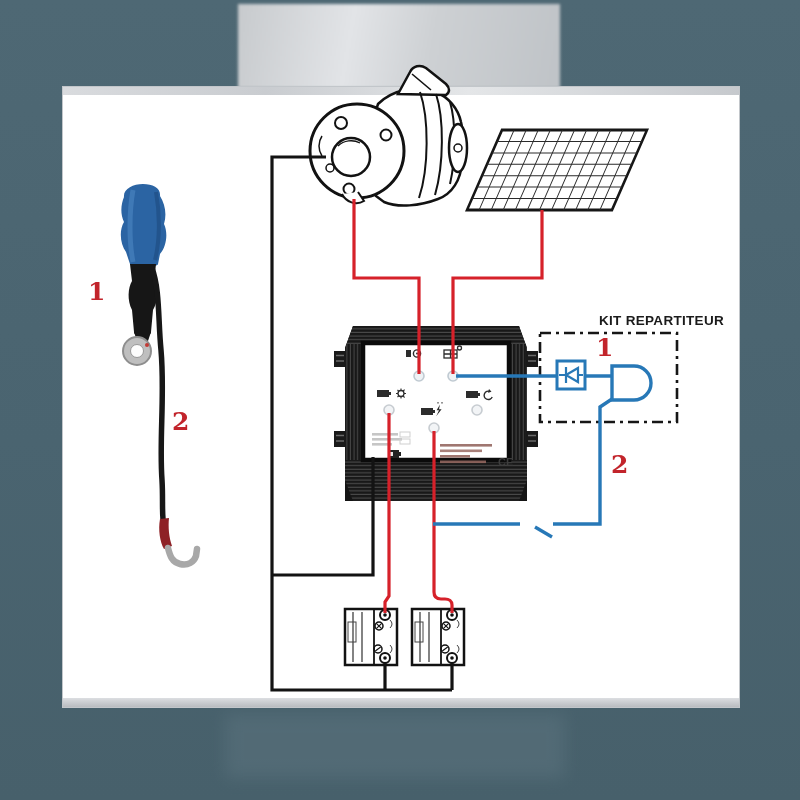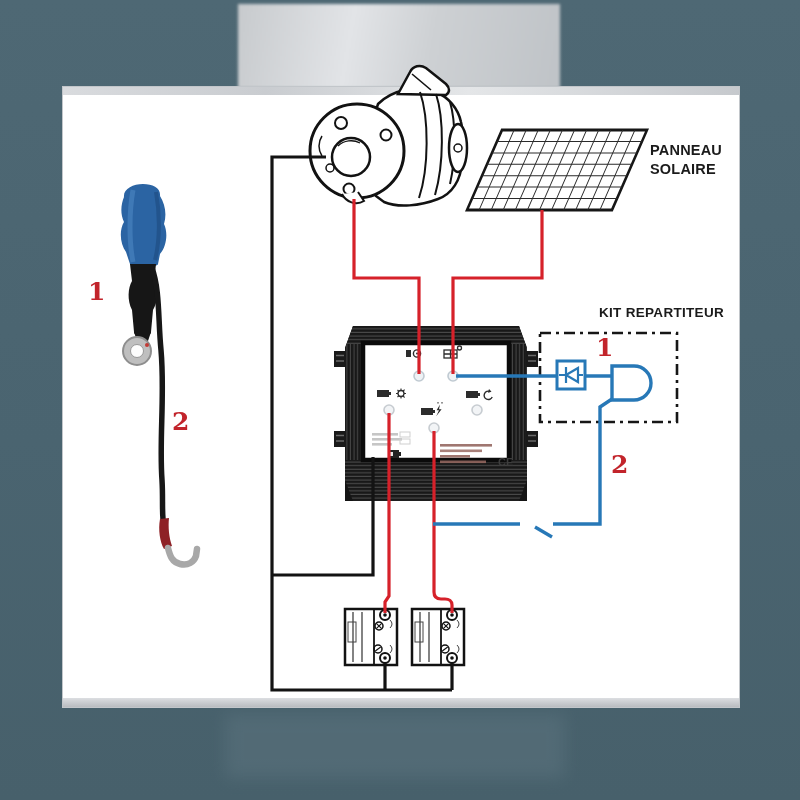--- a/index.html
+++ b/index.html
@@ -14,21 +14,21 @@
          background:#5b737e;opacity:.55;filter:blur(8px);}
   .panel{position:absolute;left:62px;top:86px;width:678px;height:622px;
          background:#ffffff;border:1px solid #c2c6ca;box-sizing:border-box;}
   .panel-strip-top{position:absolute;left:0;top:0;width:100%;height:8px;
          background:linear-gradient(90deg,#d9dbde,#c9ccd0 30%,#e4e6e8 60%,#c6c9cd);}
   .panel-strip-bottom{position:absolute;left:0;bottom:0;width:100%;height:9px;
          background:linear-gradient(180deg,#dcdee1,#b9bcc0);}
   svg.overlay{position:absolute;left:0;top:0;width:800px;height:800px;}
   .txt{position:absolute;color:#1b1b1b;}
   .lbl-solar{left:650px;top:141px;width:100px;font-size:14.5px;font-weight:600;line-height:1.28;letter-spacing:.2px;}
-  .lbl-kit{left:599px;top:305px;font-size:13.5px;font-weight:600;white-space:nowrap;letter-spacing:.3px;}
+  .lbl-kit{left:599px;top:313px;font-size:13.5px;font-weight:600;white-space:nowrap;letter-spacing:.3px;}
   .callout{position:absolute;font-family:"DejaVu Serif",serif;font-weight:700;
            font-size:25px;color:#c2242b;line-height:1;}
   .co-cable1{left:88px;top:279px;}
   .co-cable2{left:172px;top:409px;}
   .co-kit1{left:596px;top:335px;}
   .co-kit2{left:611px;top:452px;}
 </style>
 </head>
 <body>
 
@@ -227,19 +227,18 @@
     <g>
       <circle cx="137" cy="351" r="14" fill="#bfbfbf" stroke="#8e8e8e" stroke-width="2"></circle>
       <circle cx="137" cy="351" r="6.5" fill="#fdfdfd" stroke="#999999" stroke-width="1"></circle>
       <circle cx="147" cy="345" r="2" fill="#c23a35"></circle>
     </g>
     <path d="M152,268 C160,290 158,320 161,350 C165,395 159,440 162,480 C163,497 162,508 163,519" stroke="#171717" stroke-width="5.5" fill="none" stroke-linecap="round"></path>
     <path d="M160,519 C158,530 160,542 164,549 L172,546 C169,538 168,527 169,518 Z" fill="#8e2126"></path>
     <path d="M168,548 C170,556 172,562 180,564 C188,566 194,562 196,556 L197,549" stroke="#a8a8a8" stroke-width="6.5" fill="none" stroke-linecap="round"></path>
   </svg>
 
-  <div class="txt lbl-solar">PANNEAU SOLAIRE</div>
   <div class="txt lbl-kit">KIT REPARTITEUR</div>
   <div class="callout co-cable1">1</div>
   <div class="callout co-cable2">2</div>
   <div class="callout co-kit1">1</div>
   <div class="callout co-kit2">2</div>
 </div>
 
 </body></html>

